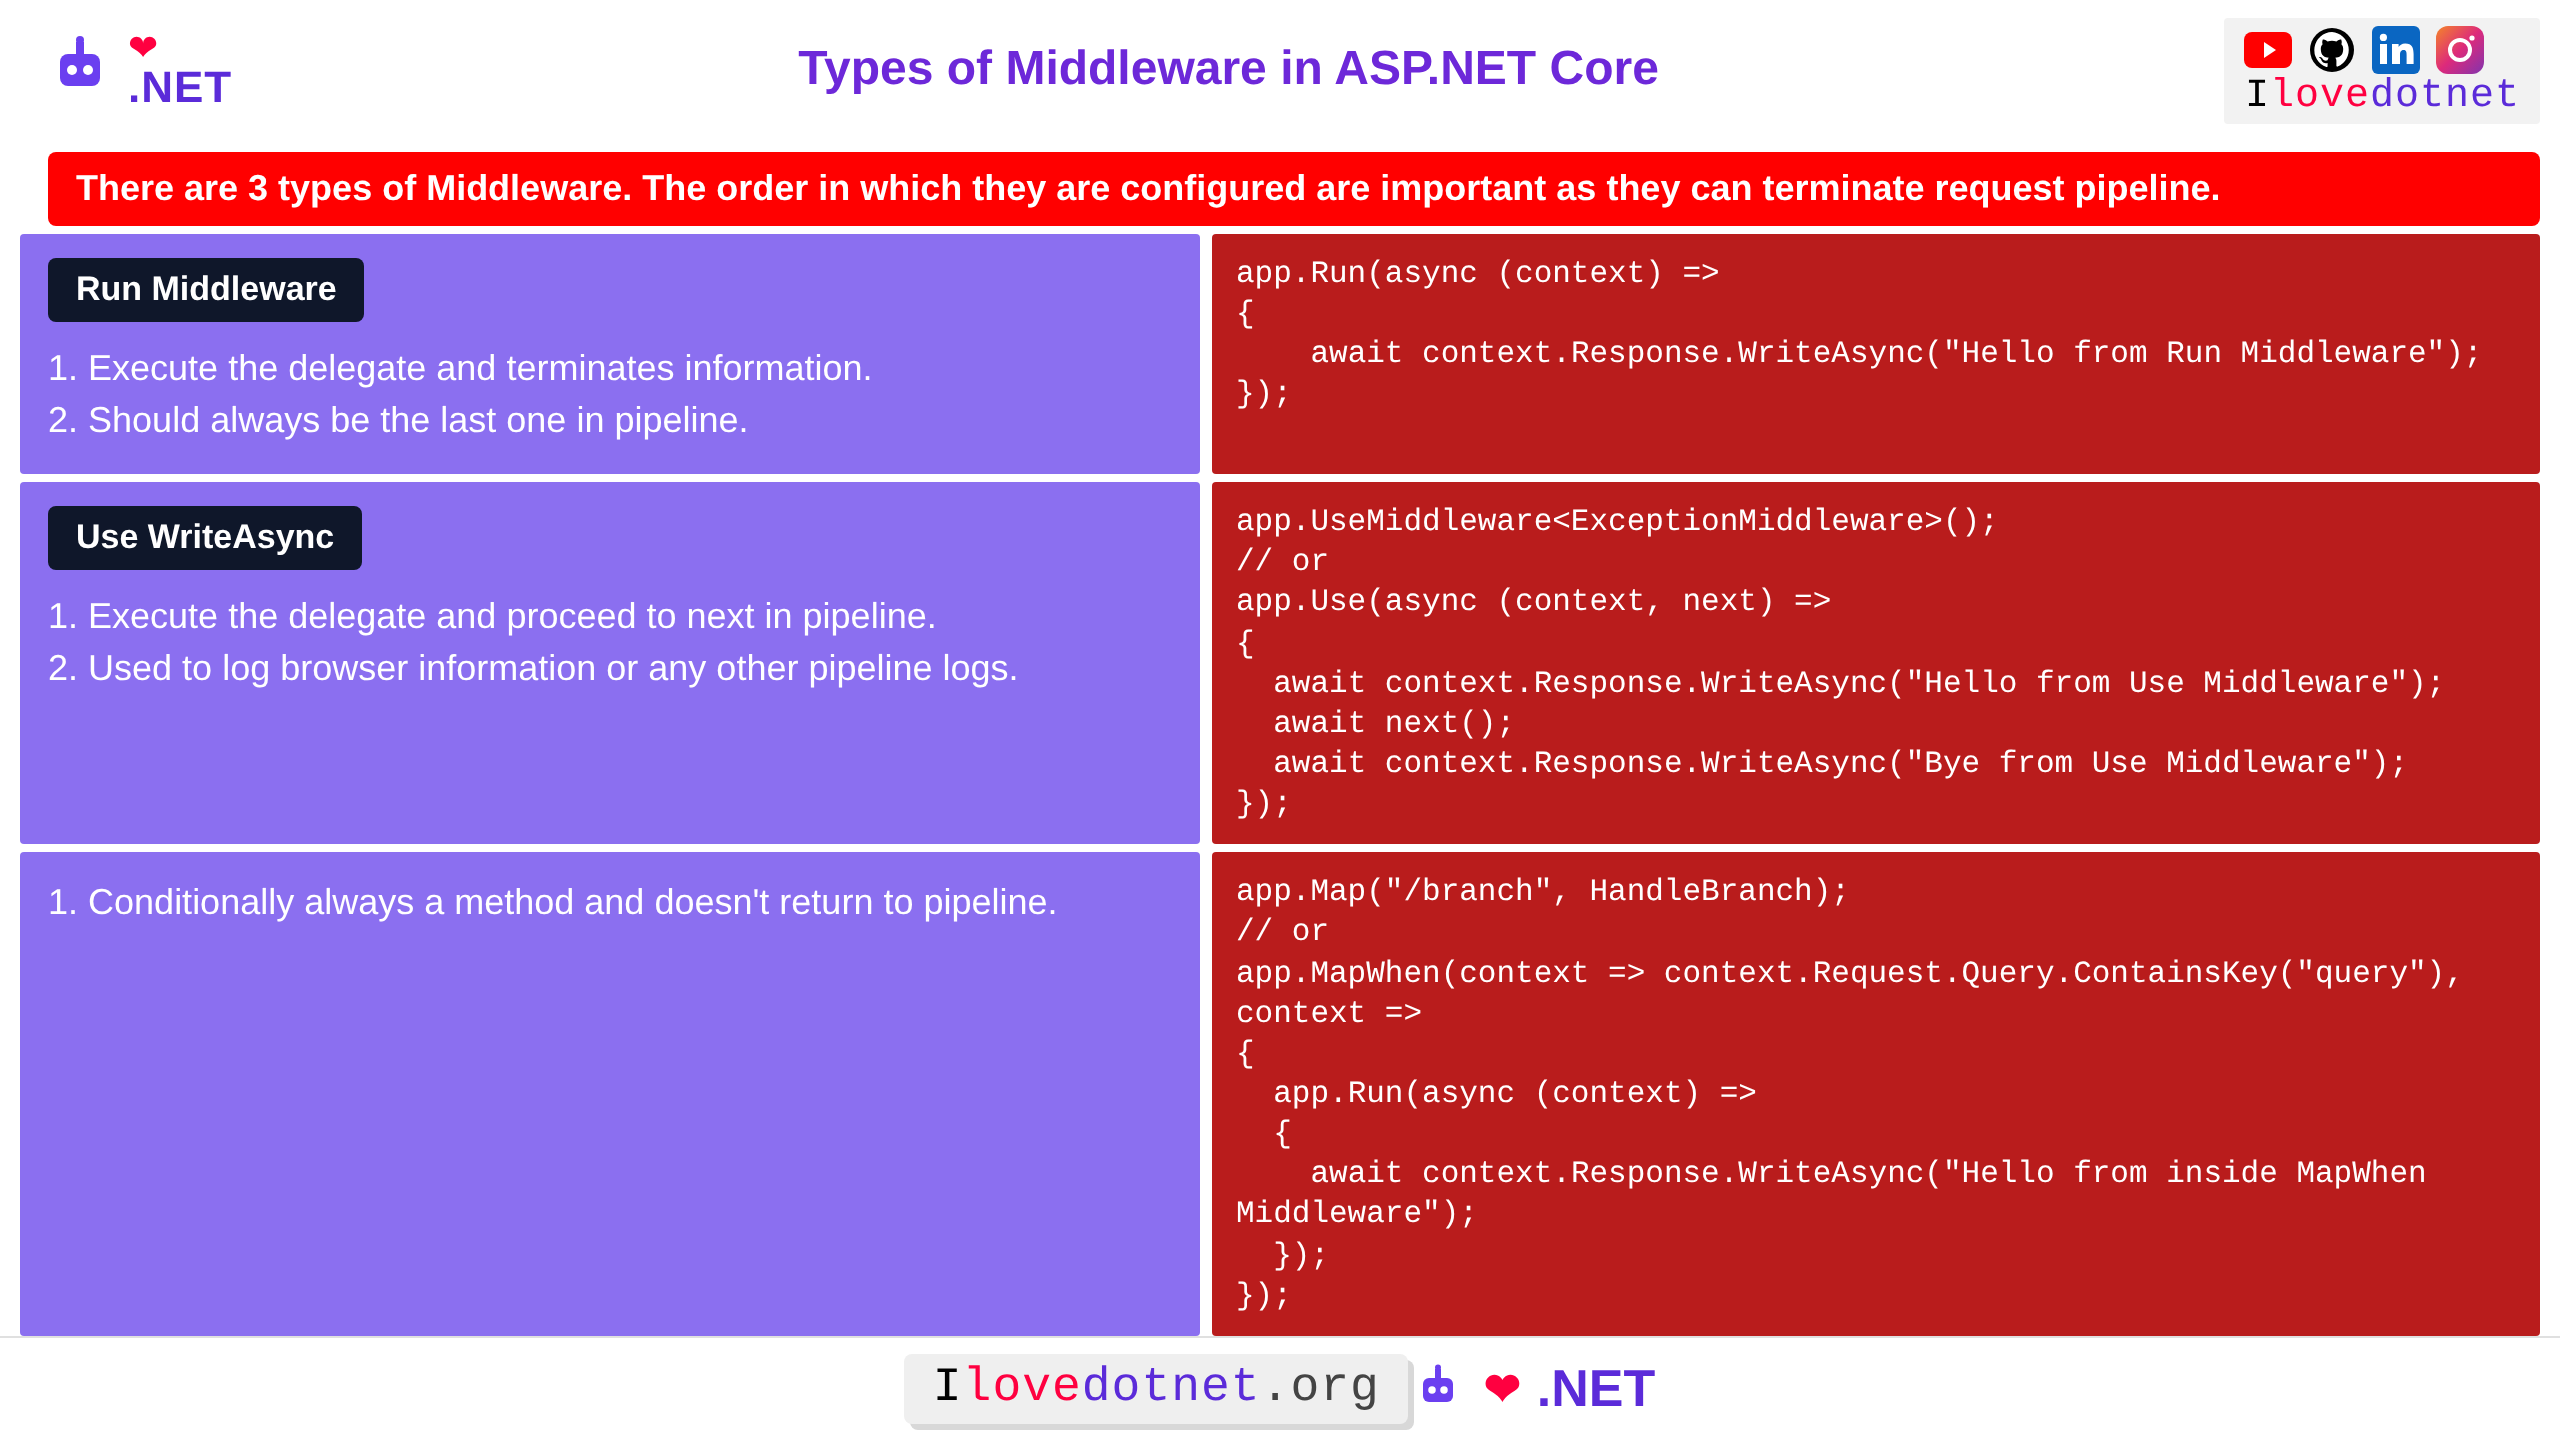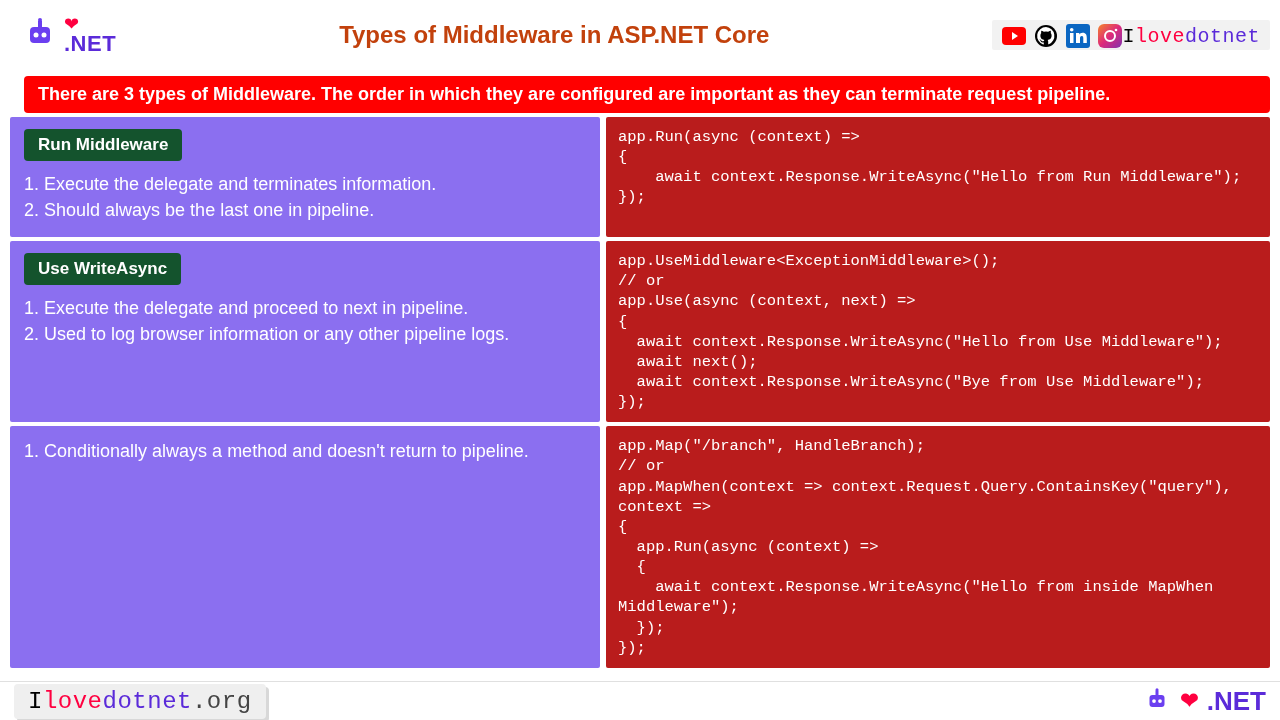--- a/index.html
+++ b/index.html
@@ -33,28 +33,28 @@
   .heart-red { color: #ff0040; font-size: 18px; line-height: 1; }
   .dotnet-text {
     font-weight: 800;
     font-size: 22px;
     color: #5b2bd9;
     letter-spacing: 0.5px;
   }
   .title {
     font-size: 24px;
     font-weight: 700;
-    color: #c2410c;
+    color: #6d28d9;
     text-align: center;
     flex: 1;
   }
   .header-right {
     display: flex;
-    flex-direction: row;
-    align-items: center;
+    flex-direction: column;
+    align-items: flex-start;
     background: #f2f2f2;
     padding: 4px 10px 2px 10px;
     border-radius: 2px;
   }
   .social-icons { display: flex; gap: 8px; align-items: center; }
   .social-icons span, .social-icons svg {
     width: 24px; height: 24px; display: inline-flex; align-items: center; justify-content: center;
   }
   .brand-text {
     font-family: "Consolas","Courier New",monospace;
@@ -84,21 +84,21 @@
   }
   .left-panel {
     width: 590px;
     background: #8b6ff0;
     color: #fff;
     padding: 12px 14px 14px 14px;
     border-radius: 2px;
   }
   .badge {
     display: inline-block;
-    background: #14532d;
+    background: #0f172a;
     color: #fff;
     font-weight: 700;
     font-size: 17px;
     padding: 6px 14px;
     border-radius: 4px;
     margin-bottom: 10px;
   }
   .left-panel ol {
     list-style: none;
     counter-reset: item;
@@ -121,24 +121,24 @@
     padding: 10px 12px;
     border-radius: 2px;
     white-space: pre-wrap;
     word-wrap: break-word;
   }
   .footer {
     position: absolute;
     bottom: 0;
     left: 0;
     right: 0;
-    height: 39px;
-    display: flex;
-    align-items: center;
-    justify-content: space-between;
+    height: 52px;
+    display: flex;
+    align-items: center;
+    justify-content: center;
     padding: 0 14px;
     background: #fff;
     border-top: 1px solid #e0e0e0;
   }
   .footer-pill {
     background: #efefef;
     border-radius: 4px;
     padding: 4px 14px;
     font-family: "Consolas","Courier New",monospace;
     font-size: 24px;

